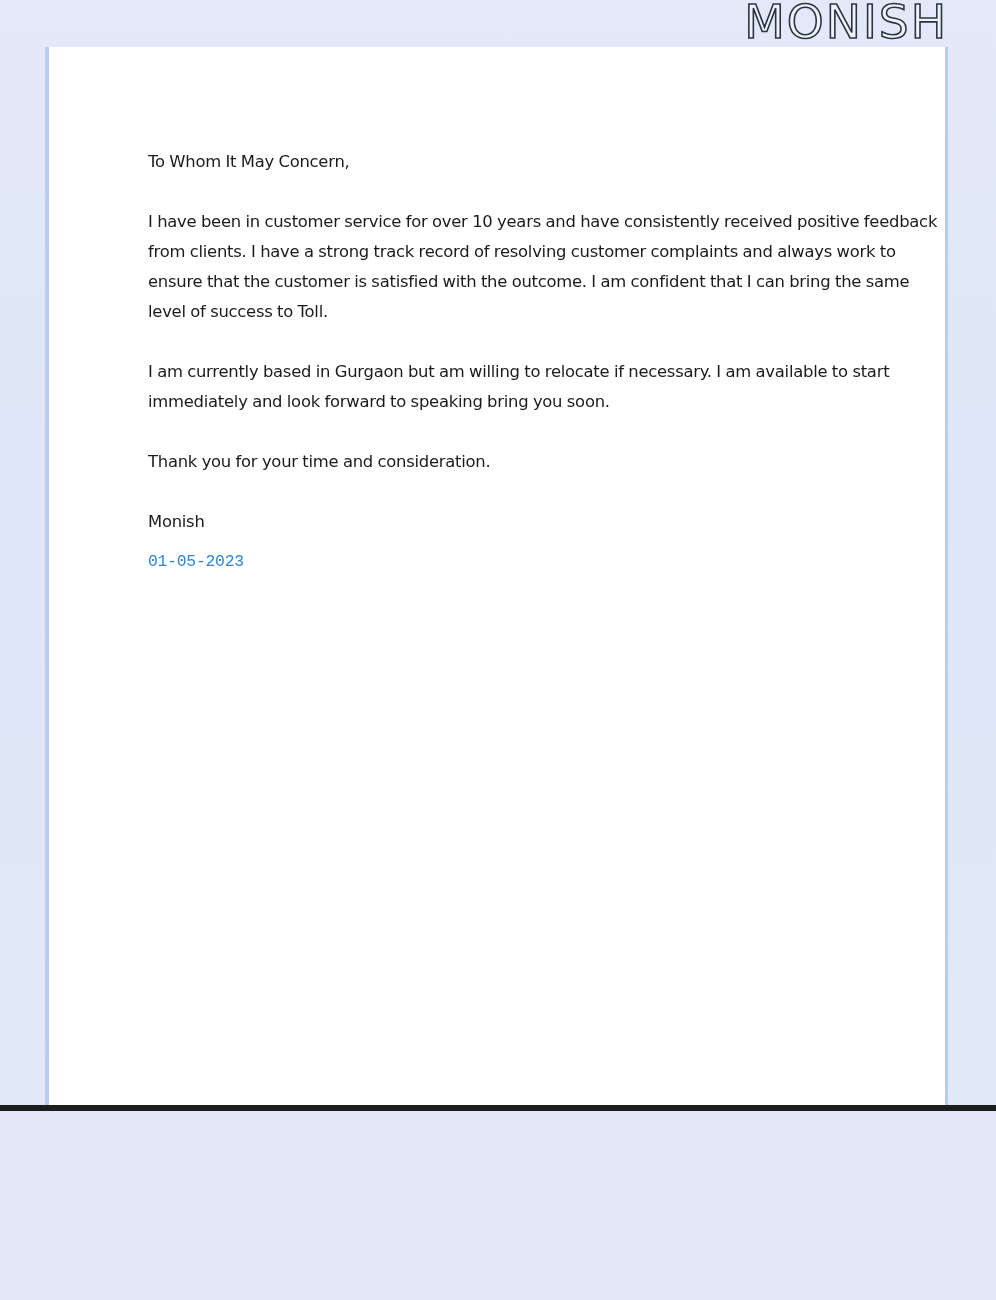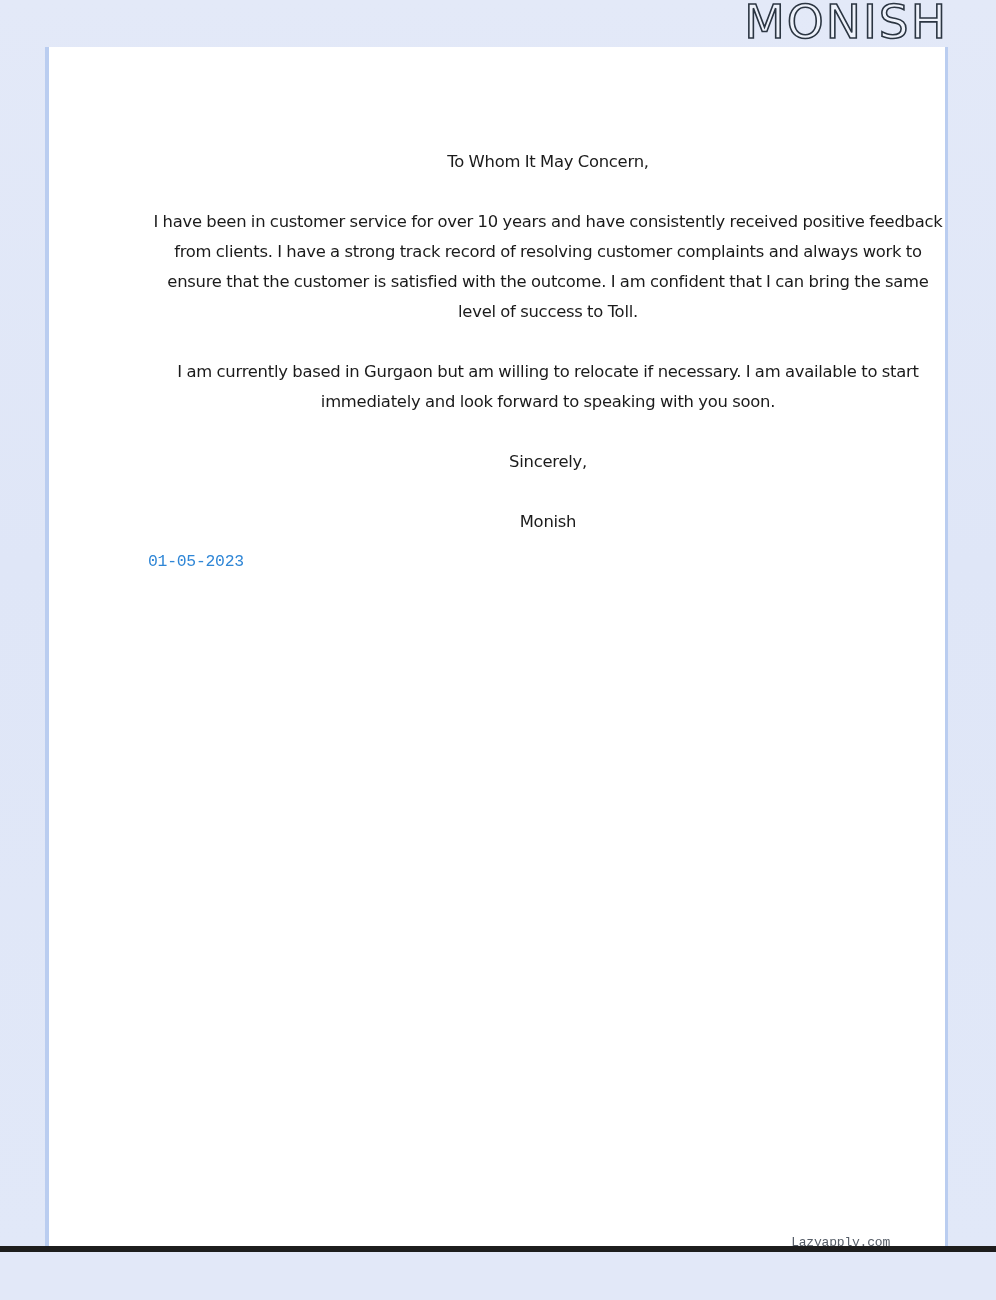--- a/index.html
+++ b/index.html
@@ -14,21 +14,21 @@
     overflow: hidden;
     position: relative;
   }
 
   
   #page {
     position: absolute;
     left: 0;
     top: 0;
     width: 996px;
-    height: 1252px;
+    height: 1111px;
     background: linear-gradient(180deg, #e3e9f8 0%, #dfe6f7 45%, #e1e8f8 100%);
     overflow: hidden;
   }
 
   
   .header-band {
     position: absolute;
     left: 0;
     top: 0;
     width: 996px;
@@ -76,21 +76,21 @@
     left: 99px;
     top: 100px;
     width: 800px;
   }
   .para {
     font-family: "DejaVu Sans", sans-serif;
     font-size: 16.4px;
     line-height: 30px;
     color: #1b1b1b;
     margin: 0 0 30px 0;
-    text-align: center;
+    text-align: left;
     letter-spacing: -0.25px;
     word-spacing: -0.4px;
   }
   .salutation {
     margin-bottom: 30px;
   }
   .signoff-name {
     margin-bottom: 10px;
   }
   .date {
@@ -138,24 +138,24 @@
   <div class="sheet">
 
     <div class="letter">
 
       <p class="para salutation">To Whom It May Concern,</p>
 
 
       <p class="para">I have been in customer service for over 10 years and have consistently received positive feedback from clients. I have a strong track record of resolving customer complaints and always work to ensure that the customer is satisfied with the outcome. I am confident that I can bring the same level of success to Toll.</p>
 
 
-      <p class="para">I am currently based in Gurgaon but am willing to relocate if necessary. I am available to start immediately and look forward to speaking with you soon.</p>
+      <p class="para">I am currently based in Gurgaon but am willing to relocate if necessary. I am available to start immediately and look forward to speaking bring you soon.</p>
 
+      <p class="para">Thank you for your time and consideration.</p>
 
-      <p class="para">Sincerely,</p>
 
       <p class="para signoff-name">Monish</p>
 
       <p class="date">01-05-2023</p>
 
     </div>
 
     <div class="watermark">Lazyapply.com</div>
 
   </div>

